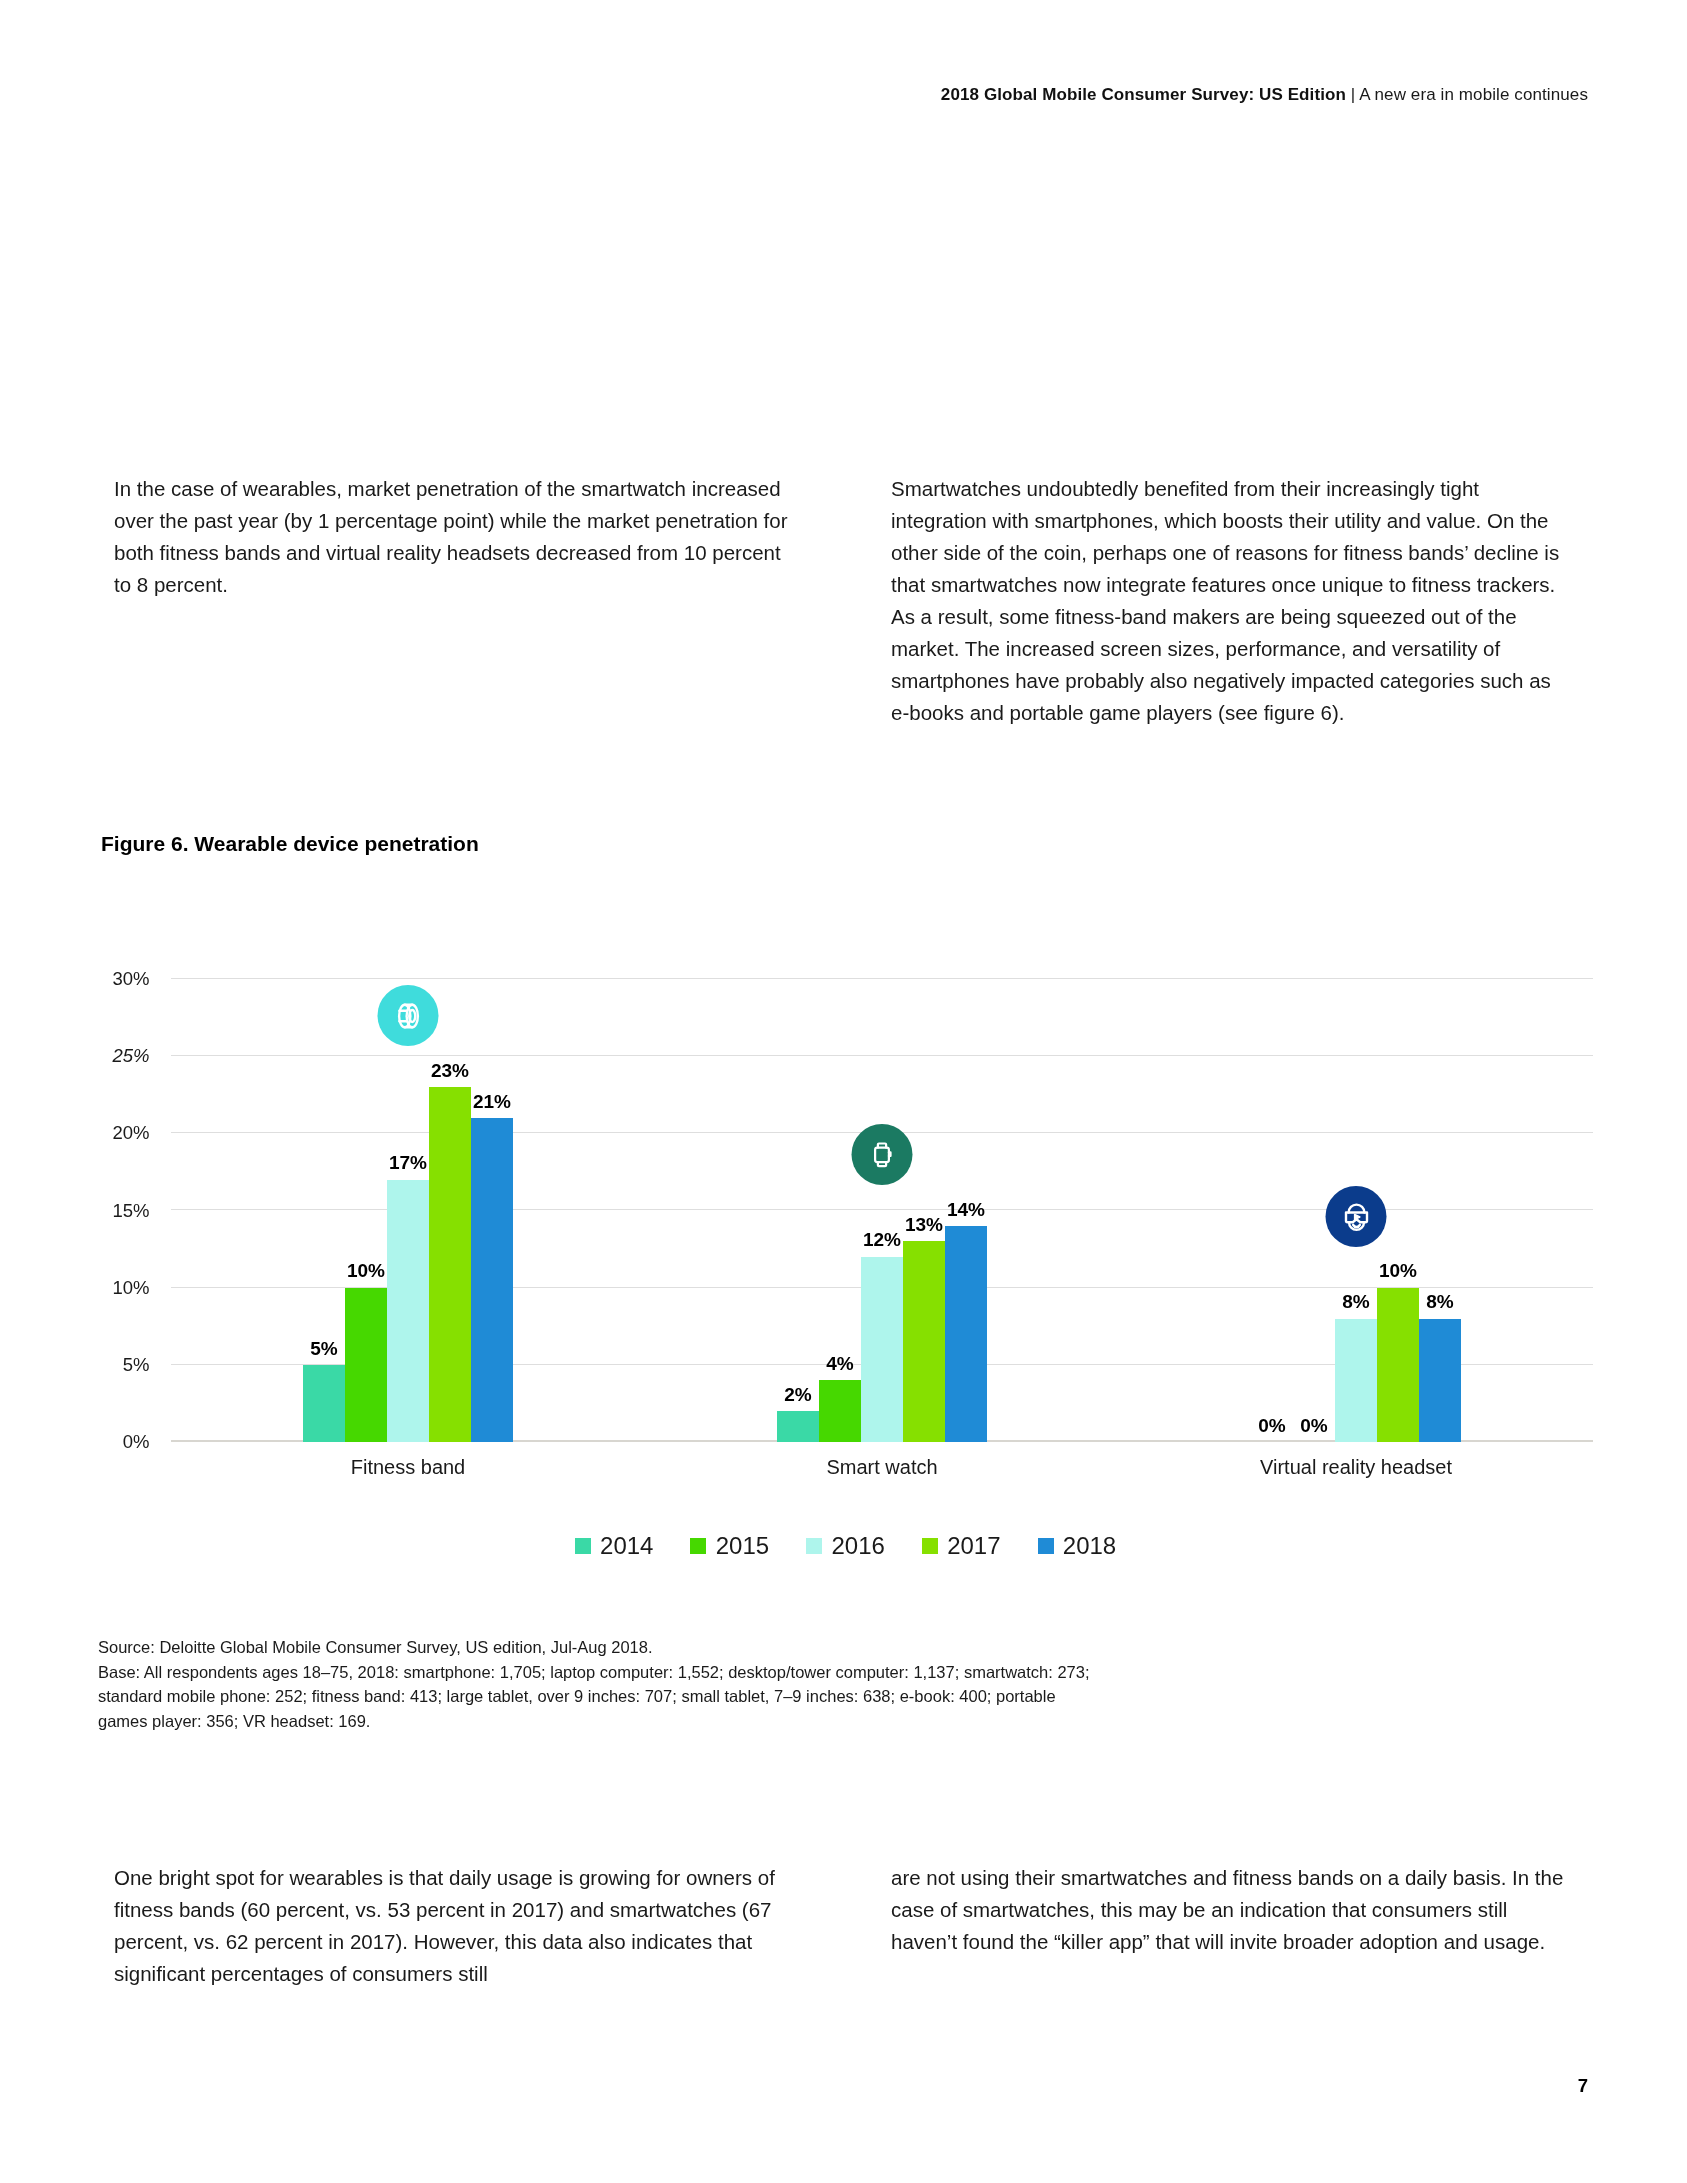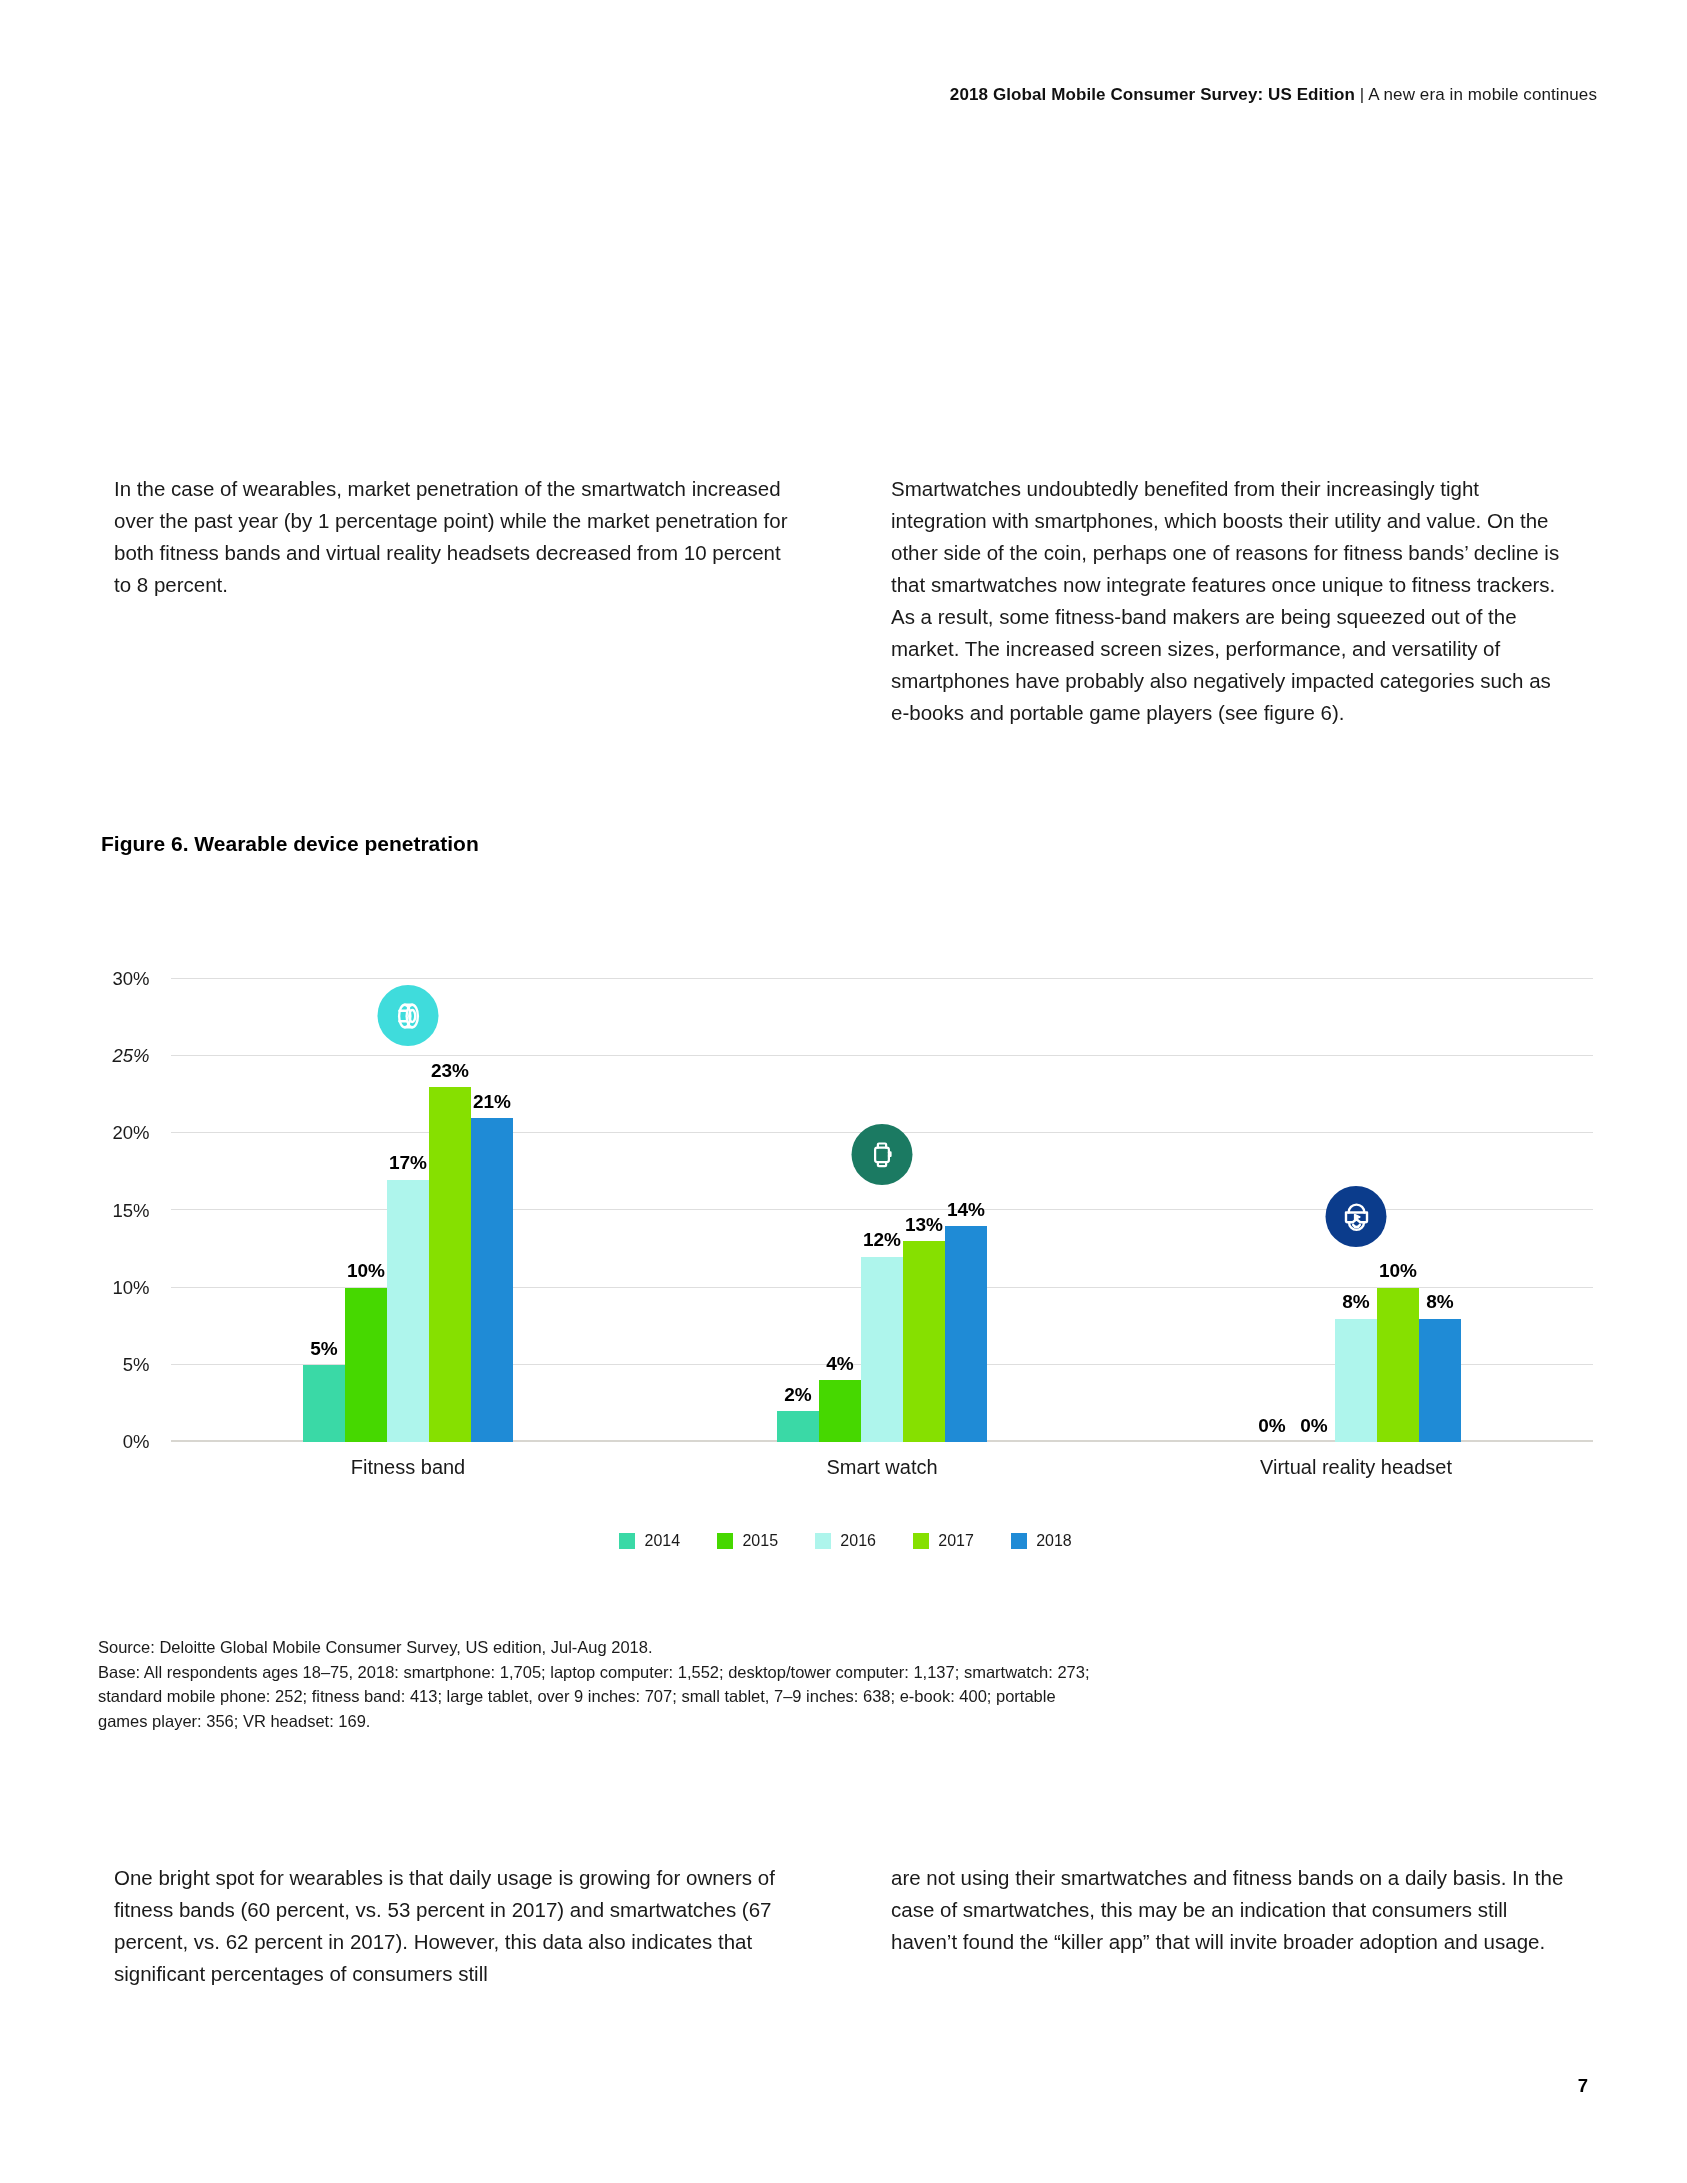--- a/index.html
+++ b/index.html
@@ -13,21 +13,21 @@
     font-family: "Liberation Sans", sans-serif;
     color: #111111;
     position: relative;
     overflow: hidden;
   }
 
   
   .page-header {
     position: absolute;
     top: 85px;
-    right: 90px;
+    right: 99px;
     font-size: 17px;
     letter-spacing: 0.1px;
     white-space: nowrap;
   }
   .page-header .hdr-bold { font-weight: bold; }
   .page-header .hdr-light { font-weight: normal; color: #1a1a1a; }
 
   
   .columns {
     position: absolute;
@@ -175,21 +175,21 @@
     top: 1532px;
     width: 1495px;
     display: flex;
     justify-content: center;
     gap: 37px;
   }
   .legend-item {
     display: flex;
     align-items: center;
     gap: 9.3px;
-    font-size: 16px;
+    font-size: 24px;
     color: #1a1a1a;
   }
   .legend-swatch {
     width: 16px;
     height: 16px;
     display: block;
   }
 
   
   .notes {

